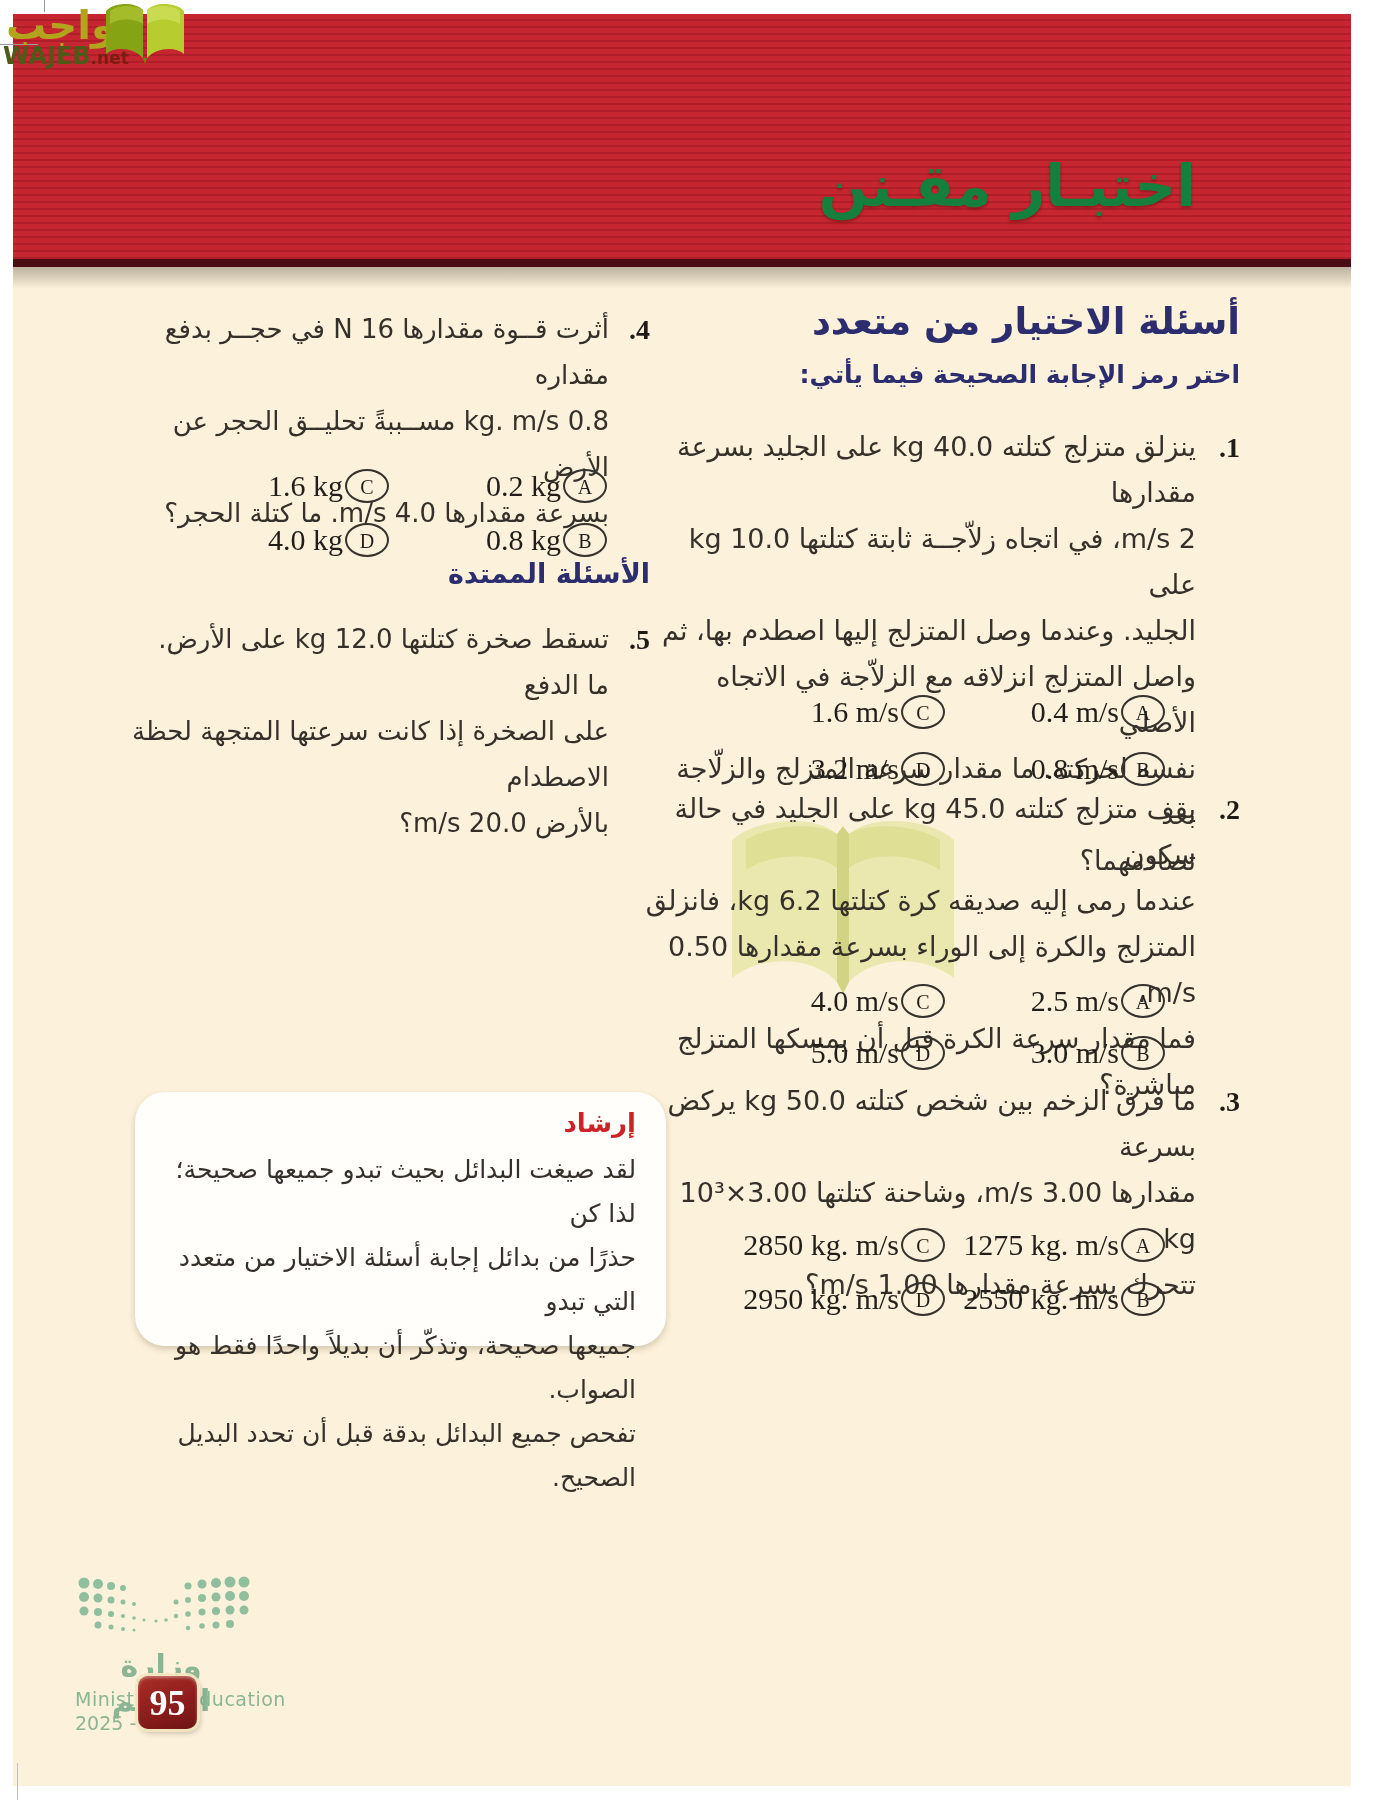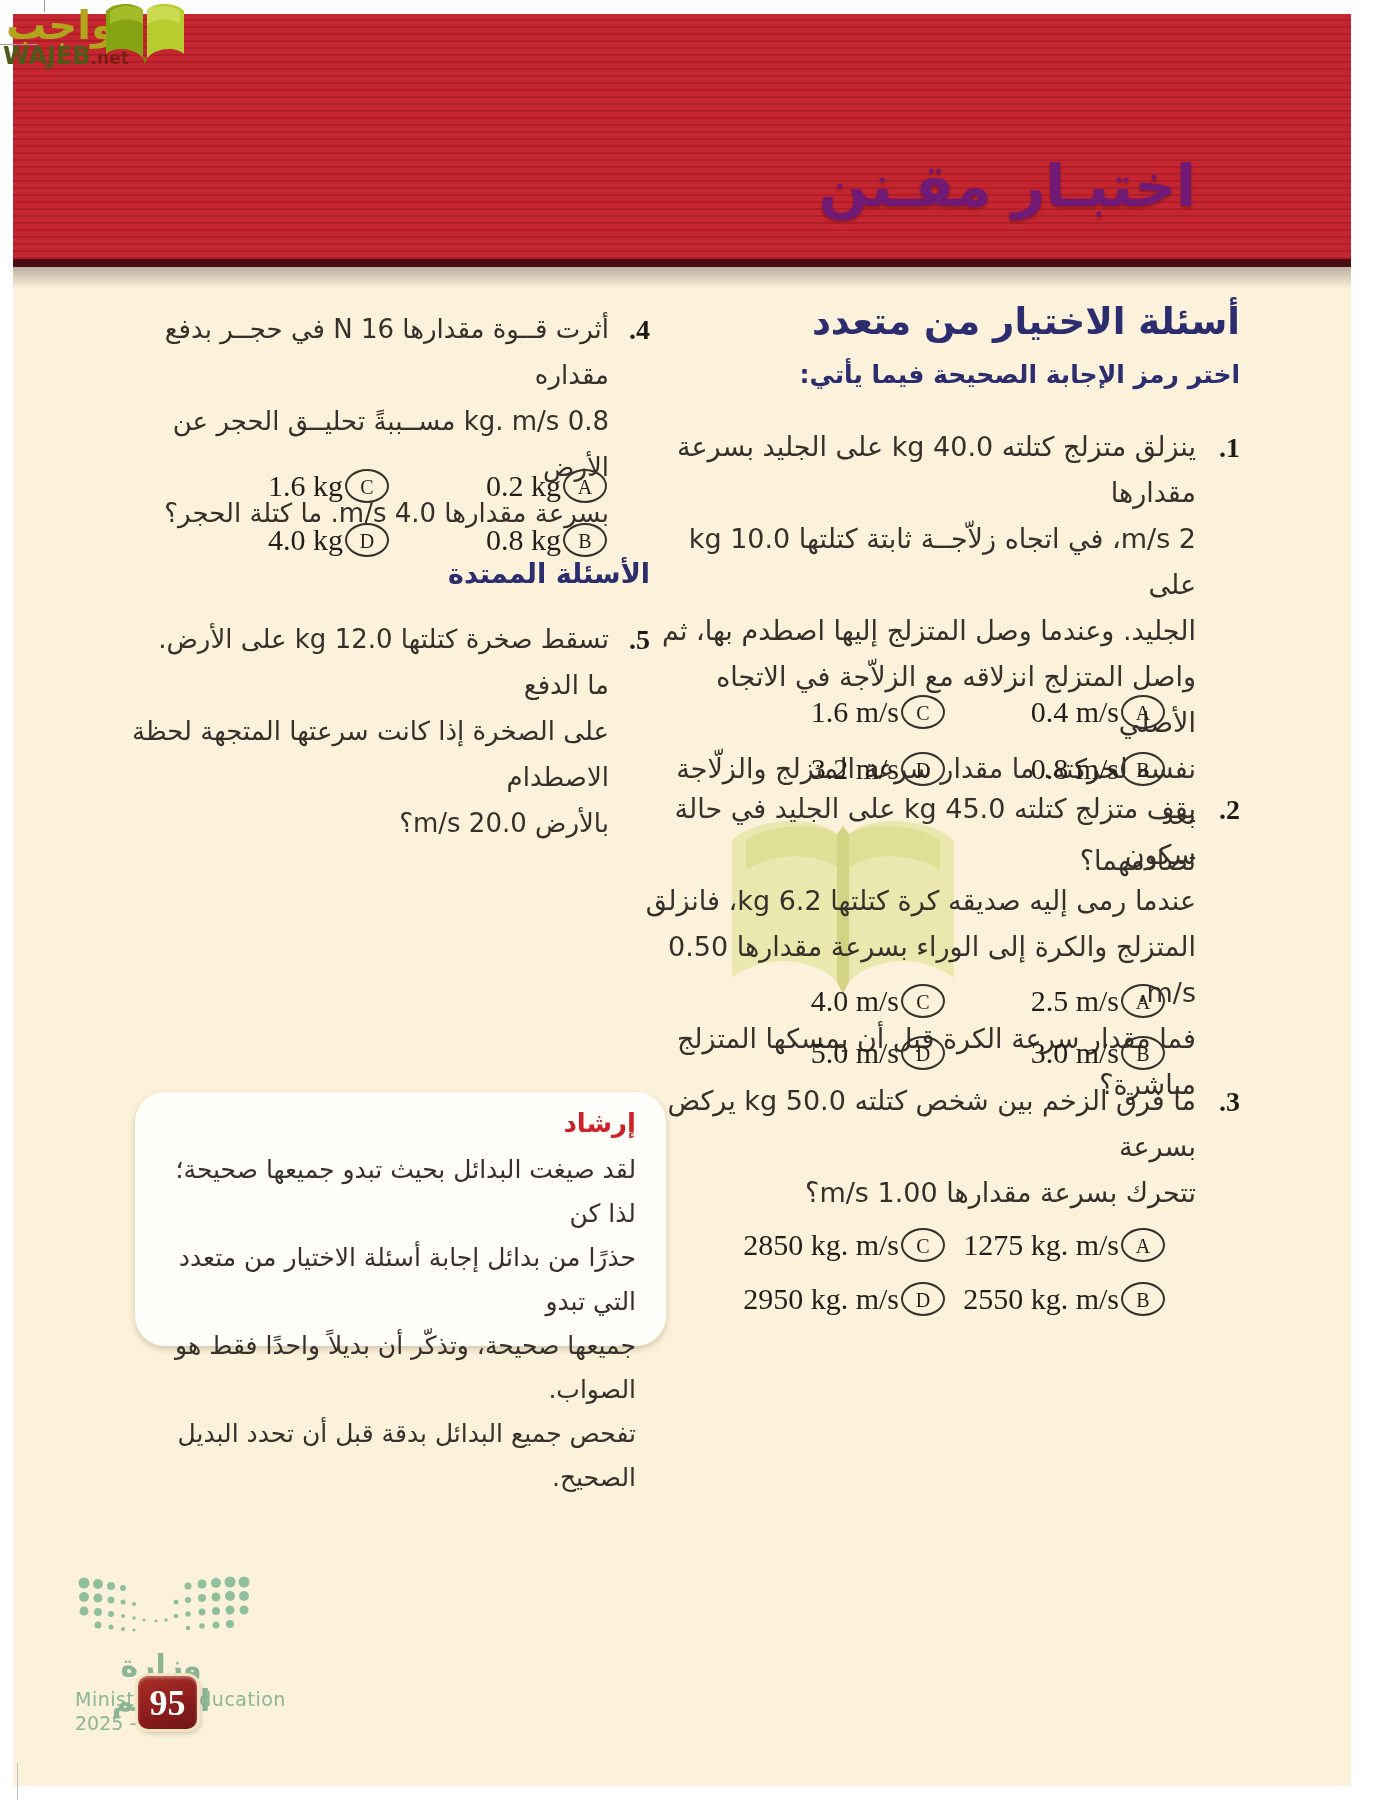--- a/index.html
+++ b/index.html
@@ -18,21 +18,21 @@
     position:absolute; left:13px; top:14px; width:1338px; height:245px;
     background:repeating-linear-gradient(180deg,#c5262f 0px,#c5262f 5px,#b01f29 5px,#b01f29 7px);
     border-bottom:8px solid #4a0d13;
   }
   .band-shadow {
     position:absolute; left:13px; top:267px; width:1338px; height:22px;
     background:linear-gradient(180deg, rgba(110,100,88,0.45), rgba(110,100,88,0));
   }
   .band-title {
     position:absolute; top:152px; right:200px;
-    color:#701a75; font-size:58px; font-weight:800; direction:rtl;
+    color:#15803d; font-size:58px; font-weight:800; direction:rtl;
     text-shadow:0 2px 3px rgba(60,0,0,0.35);
   }
   
   .crop-h { position:absolute; left:0; top:44px; width:38px; height:1px; background:#9a9a9a; }
   .crop-v { position:absolute; left:44px; top:0; width:1px; height:12px; background:#9a9a9a; }
   .crop-b { position:absolute; left:17px; top:1763px; width:1px; height:37px; background:#c0c0c0; }
   
   .corner-logo { position:absolute; left:0; top:0; width:200px; height:80px; z-index:6; }
   .corner-ar { position:absolute; left:6px; top:2px; font-size:40px; font-weight:800; color:#b2a41d; direction:rtl; }
   .corner-en { position:absolute; left:3px; top:42px; font-weight:800; font-size:24px; color:#4e5a17; letter-spacing:0px; }
@@ -184,20 +184,21 @@
   <div class="opt" style="top:1034px; right:231px;">
     <span class="opt-val">3.0 m/s</span>
     <span class="opt-circle">
         <span>B</span>
       </span>
   </div>
 
   <div class="q q-right" style="top:1078px; right:156px;">
     <span class="qnum">3.</span>
     <div class="qline">ما فرق الزخم بين شخص كتلته 50.0 kg يركض بسرعة</div>
+    <div class="qline">مقدارها 3.00 m/s، وشاحنة كتلتها 3.00×10³ kg</div>
     <div class="qline">تتحرك بسرعة مقدارها 1.00 m/s؟</div>
   </div>
   <div class="opt" style="top:1226px; right:451px;">
     <span class="opt-val">2850 kg. m/s</span>
     <span class="opt-circle">
         <span>C</span>
       </span>
   </div>
   <div class="opt" style="top:1226px; right:231px;">
     <span class="opt-val">1275 kg. m/s</span>

